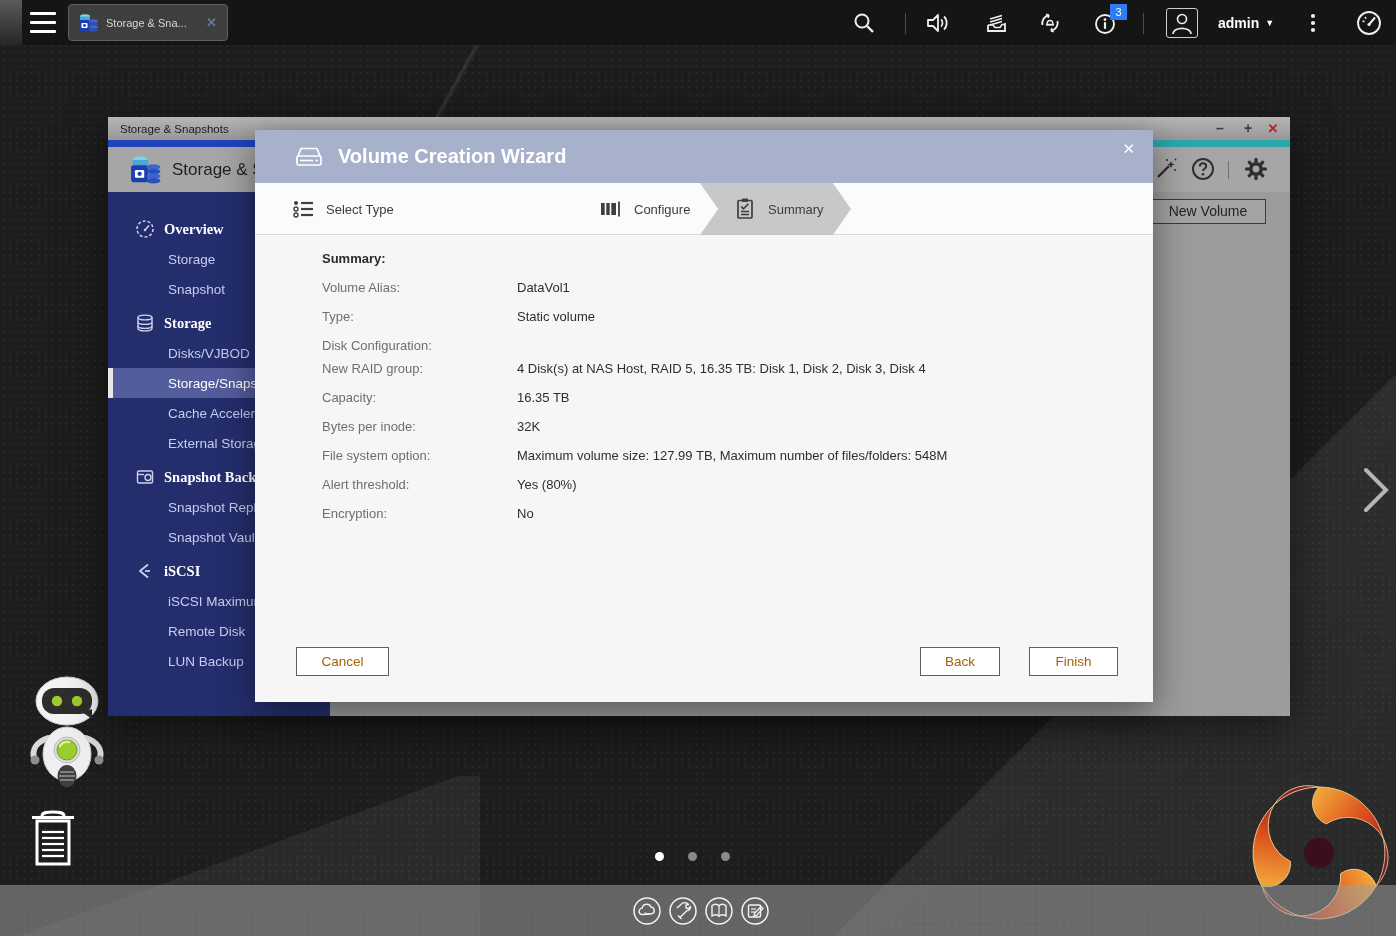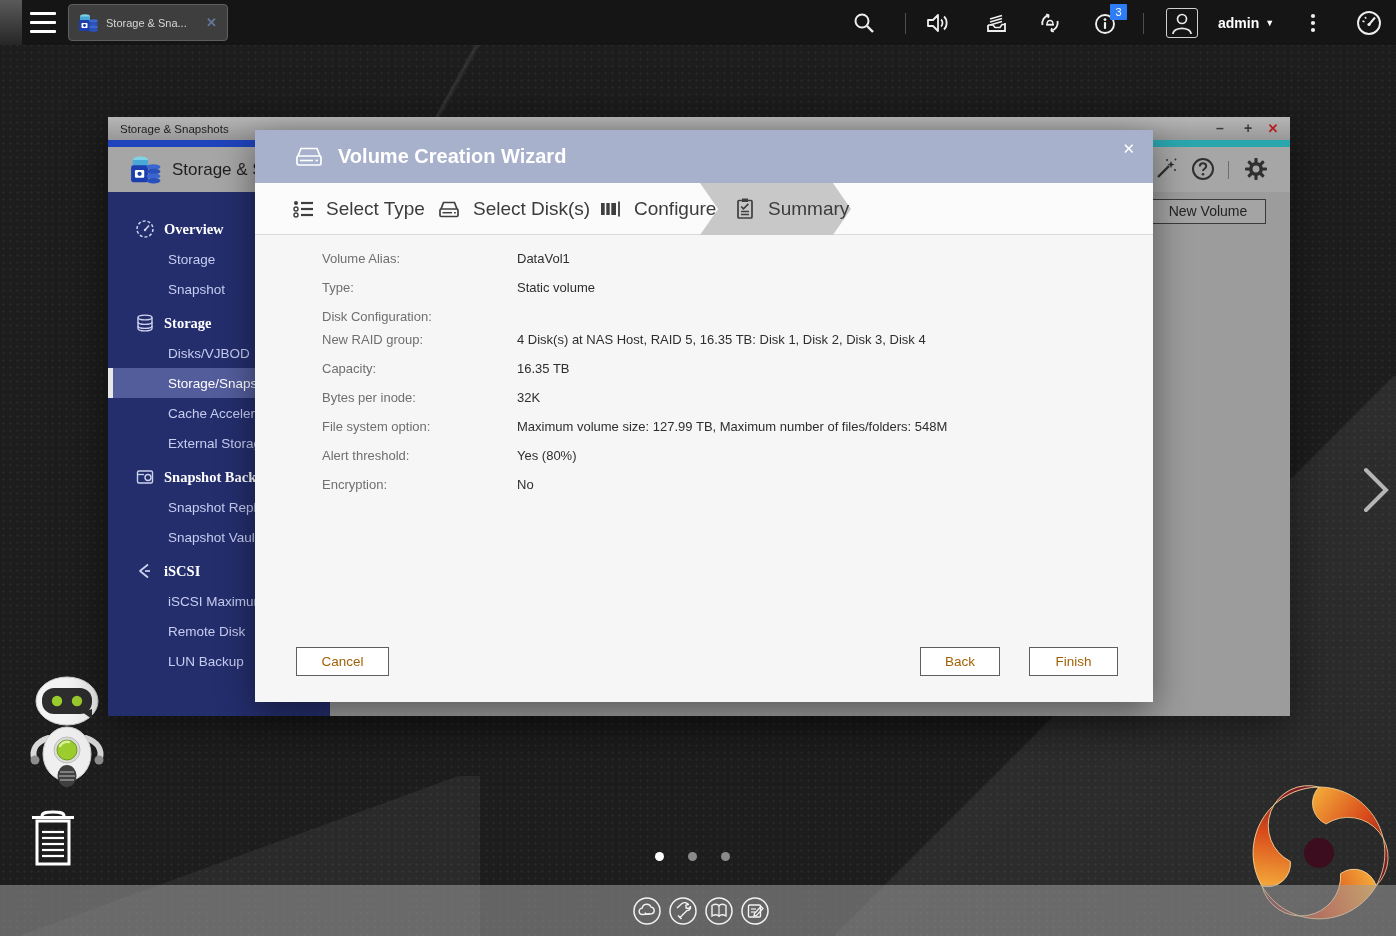--- a/index.html
+++ b/index.html
@@ -85,21 +85,21 @@
     display:flex; align-items:center; }
   #dlg-header .dlg-title { color:#fff; font-size:20px; font-weight:bold; margin-left:13px; }
   #dlg-close { position:absolute; right:14px; top:8px; color:#fff; font-size:15px;
     cursor:pointer; padding:2px 4px; }
   #steps-bar { left:0; top:53px; width:898px; height:52px; background:#fbfbfb;
     border-bottom:1px solid #d9d9d9; }
   #step-arrow { position:absolute; left:445px; top:0; width:151px; height:52px; background:#c8c8c8;
     clip-path:polygon(0 0, 88% 0, 100% 50%, 88% 100%, 0 100%, 12% 50%); }
   .step { position:absolute; top:0; height:52px; display:flex; align-items:center;
     gap:12px; cursor:pointer; }
-  .step .st-label { font-size:19px; color:#3c3c3c; }
+  .step .st-label { font-size:13px; color:#3c3c3c; }
   #rows { left:0; top:121px; width:898px; }
   .srow { position:relative; height:29px; }
   .srow .rlabel { position:absolute; left:67px; top:0; font-size:13px; color:#6f6f6f; }
   .srow .rvalue { position:absolute; left:262px; top:0; font-size:13px; color:#2e2e2e; }
   .srow.heading .rlabel { color:#2b2b2b; font-weight:bold; }
   .dlg-btn { position:absolute; top:517px; height:29px; background:#ffffff;
     border:1px solid #5f5f5f; font-size:13.5px; color:#a16207; text-align:center;
     line-height:27px; cursor:pointer; font-family:"Liberation Sans", sans-serif; }
   #btn-cancel { left:41px; width:93px; }
   #btn-back   { left:665px; width:80px; }
@@ -363,29 +363,20 @@
           <circle cx="4" cy="5" r="2" fill="#3f3f3f"></circle>
           <circle cx="4" cy="11" r="2" fill="none" stroke="#3f3f3f" stroke-width="1.4"></circle>
           <circle cx="4" cy="17" r="2" fill="none" stroke="#3f3f3f" stroke-width="1.4"></circle>
           <line x1="9" y1="5" x2="21" y2="5" stroke="#3f3f3f" stroke-width="2.2"></line>
           <line x1="9" y1="11" x2="21" y2="11" stroke="#3f3f3f" stroke-width="2.2"></line>
           <line x1="9" y1="17" x2="21" y2="17" stroke="#3f3f3f" stroke-width="2.2"></line>
         </svg>
         <span class="st-label">Select Type</span>
       </div>
 
-      <div class="step" style="left:182px">
-        <svg width="24" height="22" viewBox="0 0 24 22">
-          <path d="M4,11 L6.5,4.5 H17.5 L20,11" fill="none" stroke="#3f3f3f" stroke-width="1.7"></path>
-          <rect x="3" y="11" width="18" height="7.5" rx="1.2" fill="none" stroke="#3f3f3f" stroke-width="1.7"></rect>
-          <line x1="5.5" y1="14.7" x2="15" y2="14.7" stroke="#3f3f3f" stroke-width="1.5"></line>
-          <line x1="17" y1="14.7" x2="18.8" y2="14.7" stroke="#3f3f3f" stroke-width="1.5"></line>
-        </svg>
-        <span class="st-label">Select Disk(s)</span>
-      </div>
 
       <div class="step" style="left:343px">
         <svg width="24" height="22" viewBox="0 0 24 22">
           <rect x="3" y="5" width="15" height="12" fill="#3f3f3f"></rect>
           <line x1="7.5" y1="5" x2="7.5" y2="17" stroke="#fbfbfb" stroke-width="1.6"></line>
           <line x1="12.5" y1="5" x2="12.5" y2="17" stroke="#fbfbfb" stroke-width="1.6"></line>
           <line x1="21" y1="3.5" x2="21" y2="18.5" stroke="#3f3f3f" stroke-width="1.8"></line>
         </svg>
         <span class="st-label">Configure</span>
       </div>
@@ -396,20 +387,23 @@
           <rect x="8" y="1.5" width="6" height="3.5" fill="#3f3f3f"></rect>
           <path d="M7.2,9.5 l2.2,2.3 l5,-5" fill="none" stroke="#3f3f3f" stroke-width="1.7"></path>
           <line x1="7" y1="14.5" x2="15" y2="14.5" stroke="#3f3f3f" stroke-width="1.5"></line>
           <line x1="7" y1="17.5" x2="15" y2="17.5" stroke="#3f3f3f" stroke-width="1.5"></line>
         </svg>
         <span class="st-label">Summary</span>
       </div>
     </div>
 
     <div class="abs" id="rows">
+      <div class="srow heading">
+        <span class="rlabel">Summary:</span>
+      </div>
       <div class="srow">
         <span class="rlabel">Volume Alias:</span>
         <span class="rvalue">DataVol1</span>
       </div>
       <div class="srow">
         <span class="rlabel">Type:</span>
         <span class="rvalue">Static volume</span>
       </div>
       <div class="srow" style="height:23px">
         <span class="rlabel">Disk Configuration:</span>

